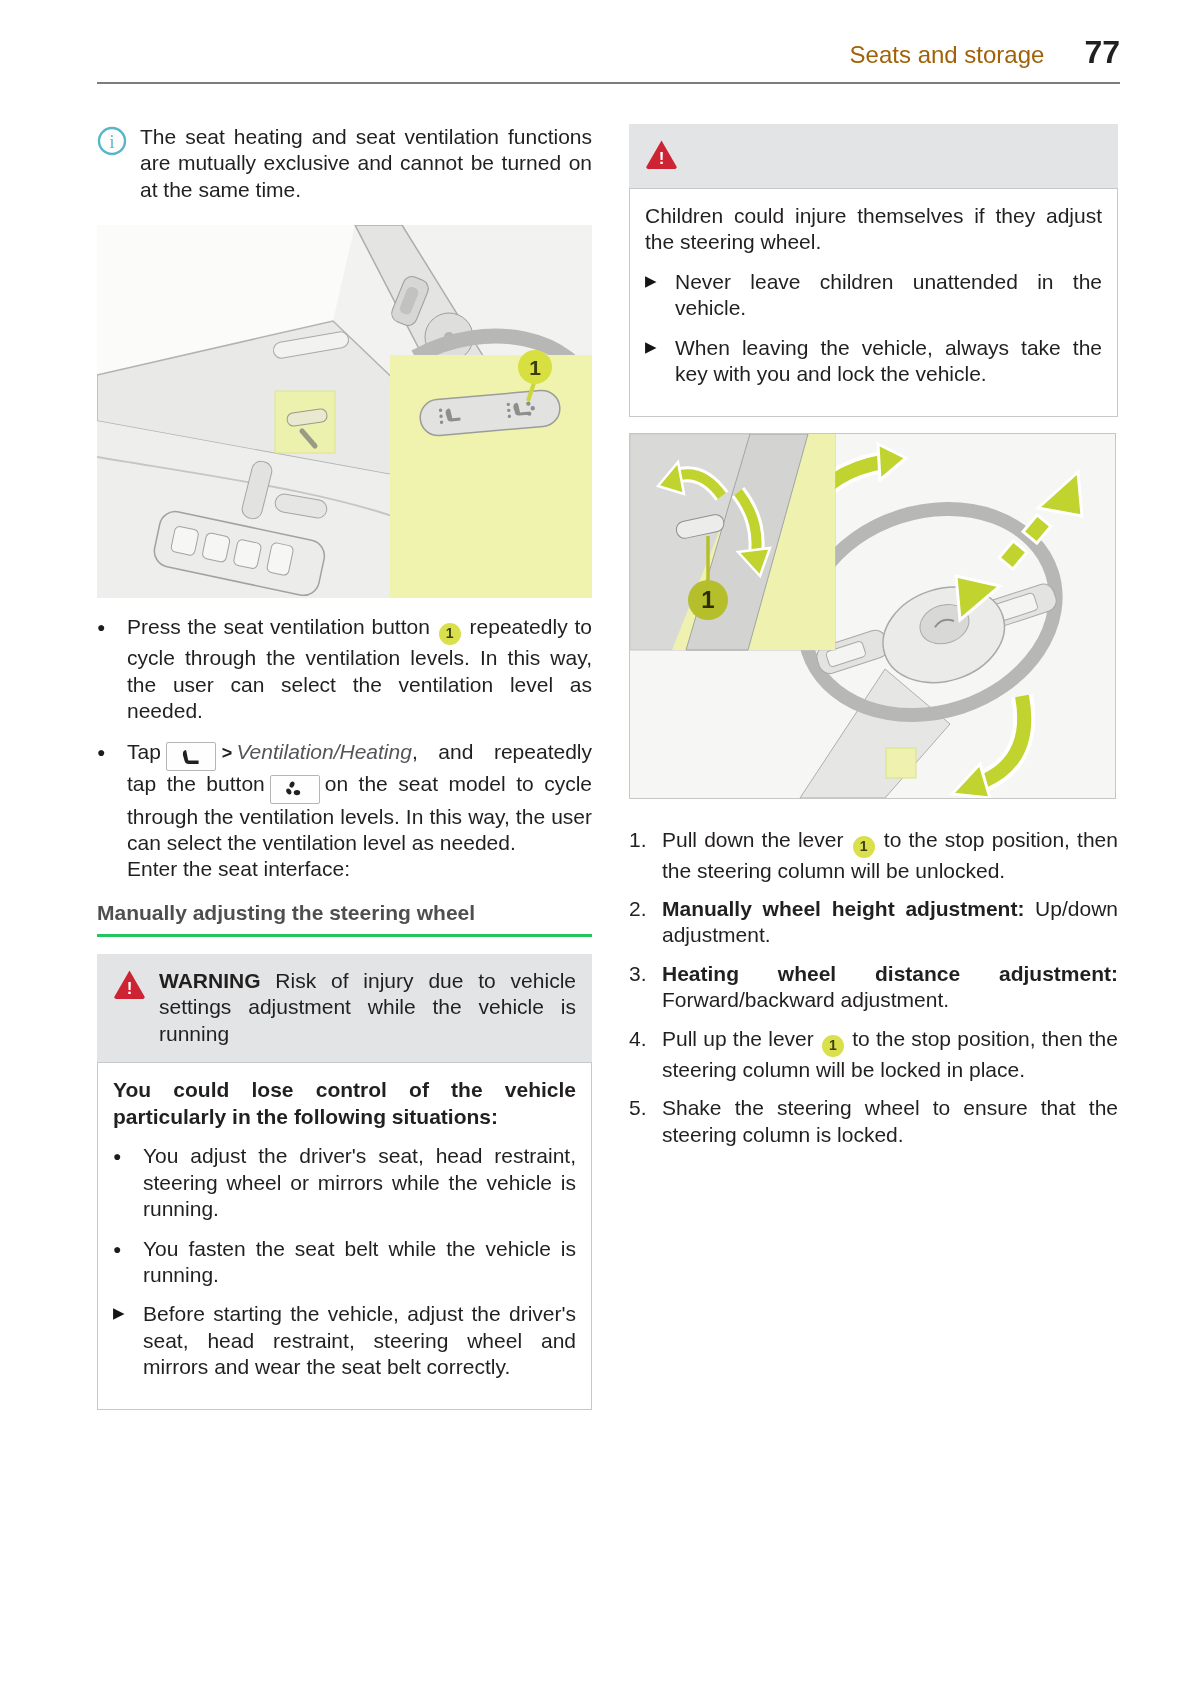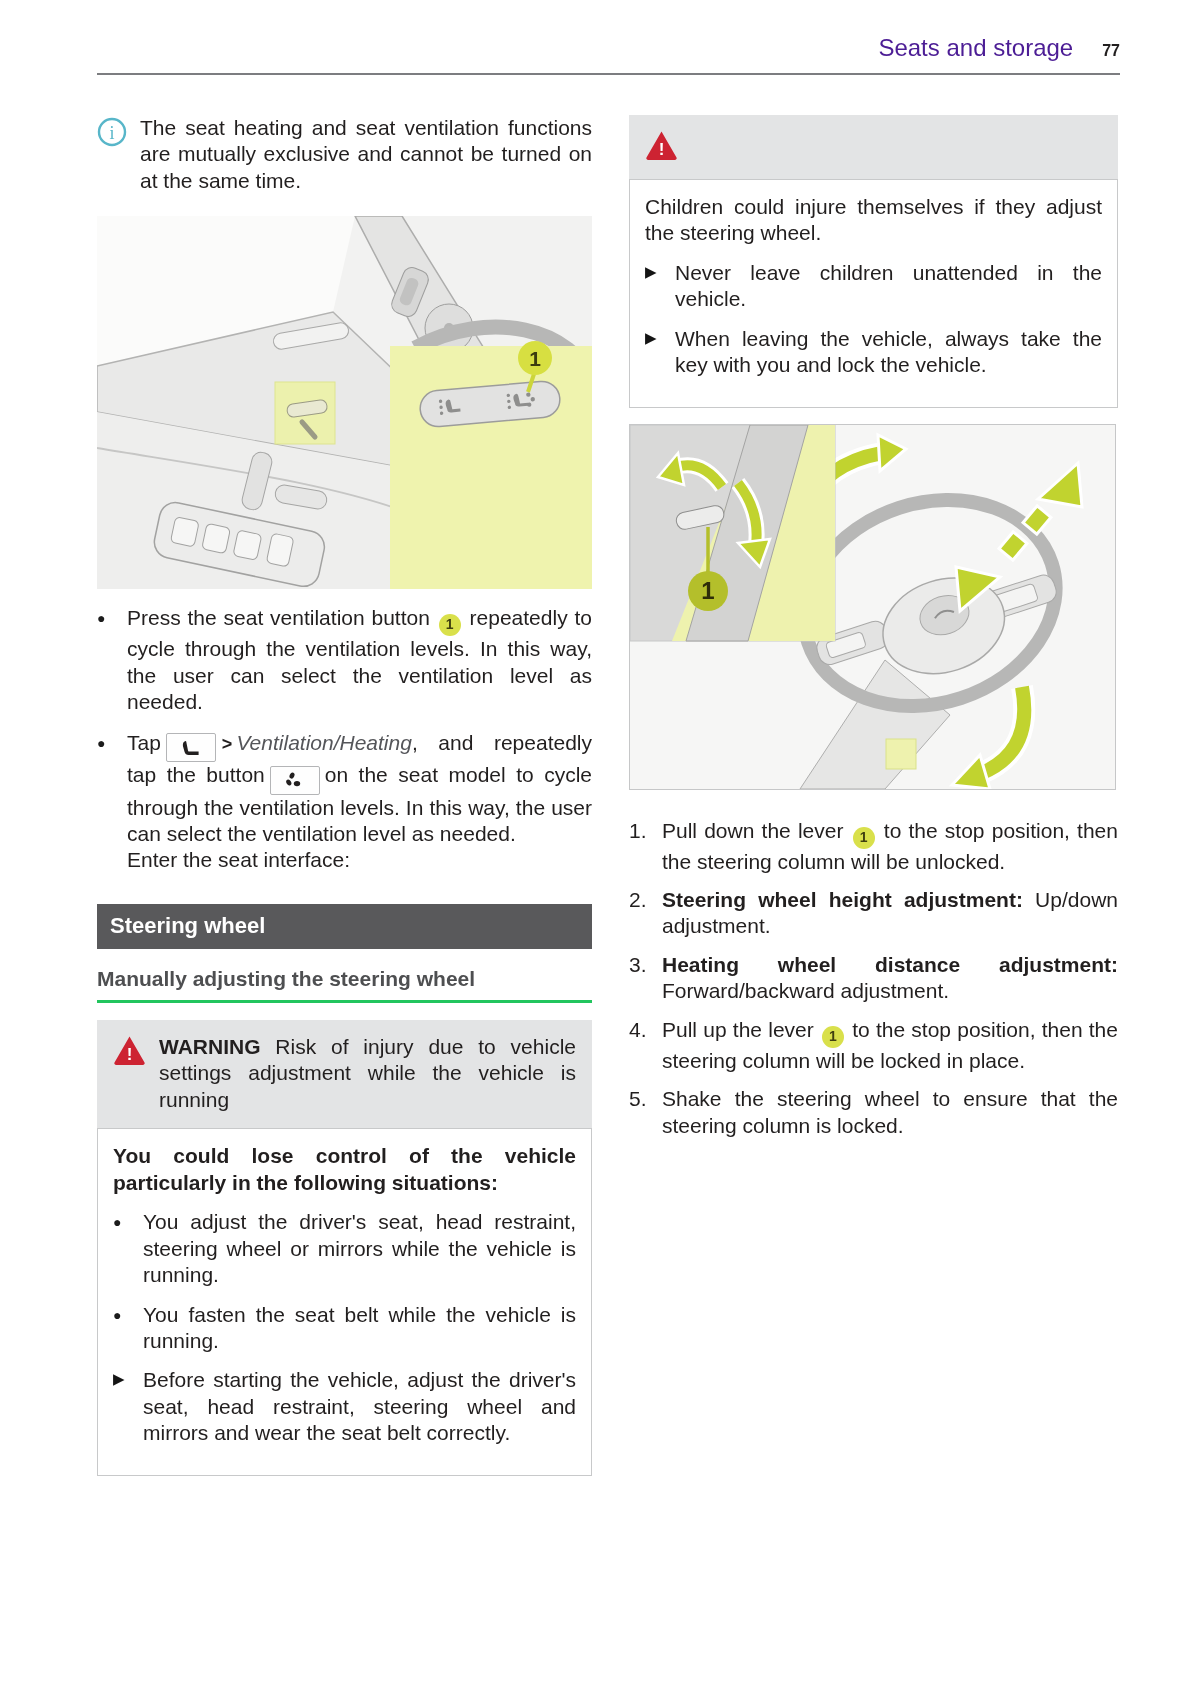--- a/index.html
+++ b/index.html
@@ -7,22 +7,22 @@
     width:1200px;height:1703px;
     font-family:"Liberation Sans",sans-serif;
     color:#221f1f;
     -webkit-font-smoothing:antialiased;
     position:relative;overflow:hidden;
   }
   .page{padding:34px 80px 0 97px;}
 
   
   .hdr{display:flex;justify-content:flex-end;align-items:baseline;}
-  .hdr .title{font-size:24px;color:#4c1d95;}
-  .hdr .pageno{font-size:16px;font-weight:bold;margin-left:29px;}
+  .hdr .title{font-size:24px;color:#a16207;}
+  .hdr .pageno{font-size:32px;font-weight:bold;margin-left:40px;}
   .hdr-rule{height:2px;background:#7c7d80;margin-top:11px;}
 
   
   .cols{display:flex;gap:37px;margin-top:40px;}
   .col-l{width:495px;flex:0 0 495px;}
   .col-r{width:489px;flex:0 0 489px;}
 
   p,.txt{font-size:21px;line-height:1.26;margin:0;text-align:justify;}
 
   
@@ -174,21 +174,20 @@
                     <ellipse cx="8" cy="4.6" rx="2.3" ry="3.1" transform="rotate(28 8 4.6)"></ellipse>
                     <ellipse cx="4.8" cy="11.5" rx="2.3" ry="3.1" transform="rotate(148 4.8 11.5)"></ellipse>
                     <ellipse cx="13" cy="12.6" rx="2.6" ry="3.2" transform="rotate(-90 13 12.6)"></ellipse>
                   </g>
                 </svg>
               </span><span>on the seat model to cycle through the ventilation levels. In this way, the user can select the ventilation level as needed.</span></p>
           <p class="txt">Enter the seat interface:</p>
         </div>
       </div>
 
-      <div class="sec-bar">Steering wheel</div>
       <div class="sub-h">Manually adjusting the steering wheel</div>
 
       <div class="warn">
         <span class="warn-ico">
           <svg width="33" height="30" viewBox="0 0 33 30">
             <path d="M16.5,1.5 L31.5,27.5 a1.6,1.6 0 0 1 -1.4,2.4 H2.9 a1.6,1.6 0 0 1 -1.4,-2.4 Z" fill="#cd2332"></path>
             <text x="16.5" y="25" text-anchor="middle" font-size="17" font-weight="bold" fill="#ffffff">!</text>
           </svg>
         </span>
         <p class="txt warn-txt"><span class="warn-lbl">WARNING</span><span> Risk of injury due to vehicle settings adjustment while the vehicle is running</span></p>
@@ -288,21 +287,21 @@
         </g>
       </svg>
 
       <div class="steps">
         <div class="step">
           <span class="b-num">1.</span>
           <p class="txt b-txt"><span>Pull down the lever&nbsp;</span><span class="badge">1</span><span>&nbsp;to the stop position, then the steering column will be unlocked.</span></p>
         </div>
         <div class="step">
           <span class="b-num">2.</span>
-          <p class="txt b-txt"><span class="bold">Steering wheel height adjustment:</span><span> Up/down adjustment.</span></p>
+          <p class="txt b-txt"><span class="bold">Manually wheel height adjustment:</span><span> Up/down adjustment.</span></p>
         </div>
         <div class="step">
           <span class="b-num">3.</span>
           <p class="txt b-txt"><span class="bold">Heating wheel distance adjustment:</span><span> Forward/backward adjustment.</span></p>
         </div>
         <div class="step">
           <span class="b-num">4.</span>
           <p class="txt b-txt"><span>Pull up the lever&nbsp;</span><span class="badge">1</span><span>&nbsp;to the stop position, then the steering column will be locked in place.</span></p>
         </div>
         <div class="step">

